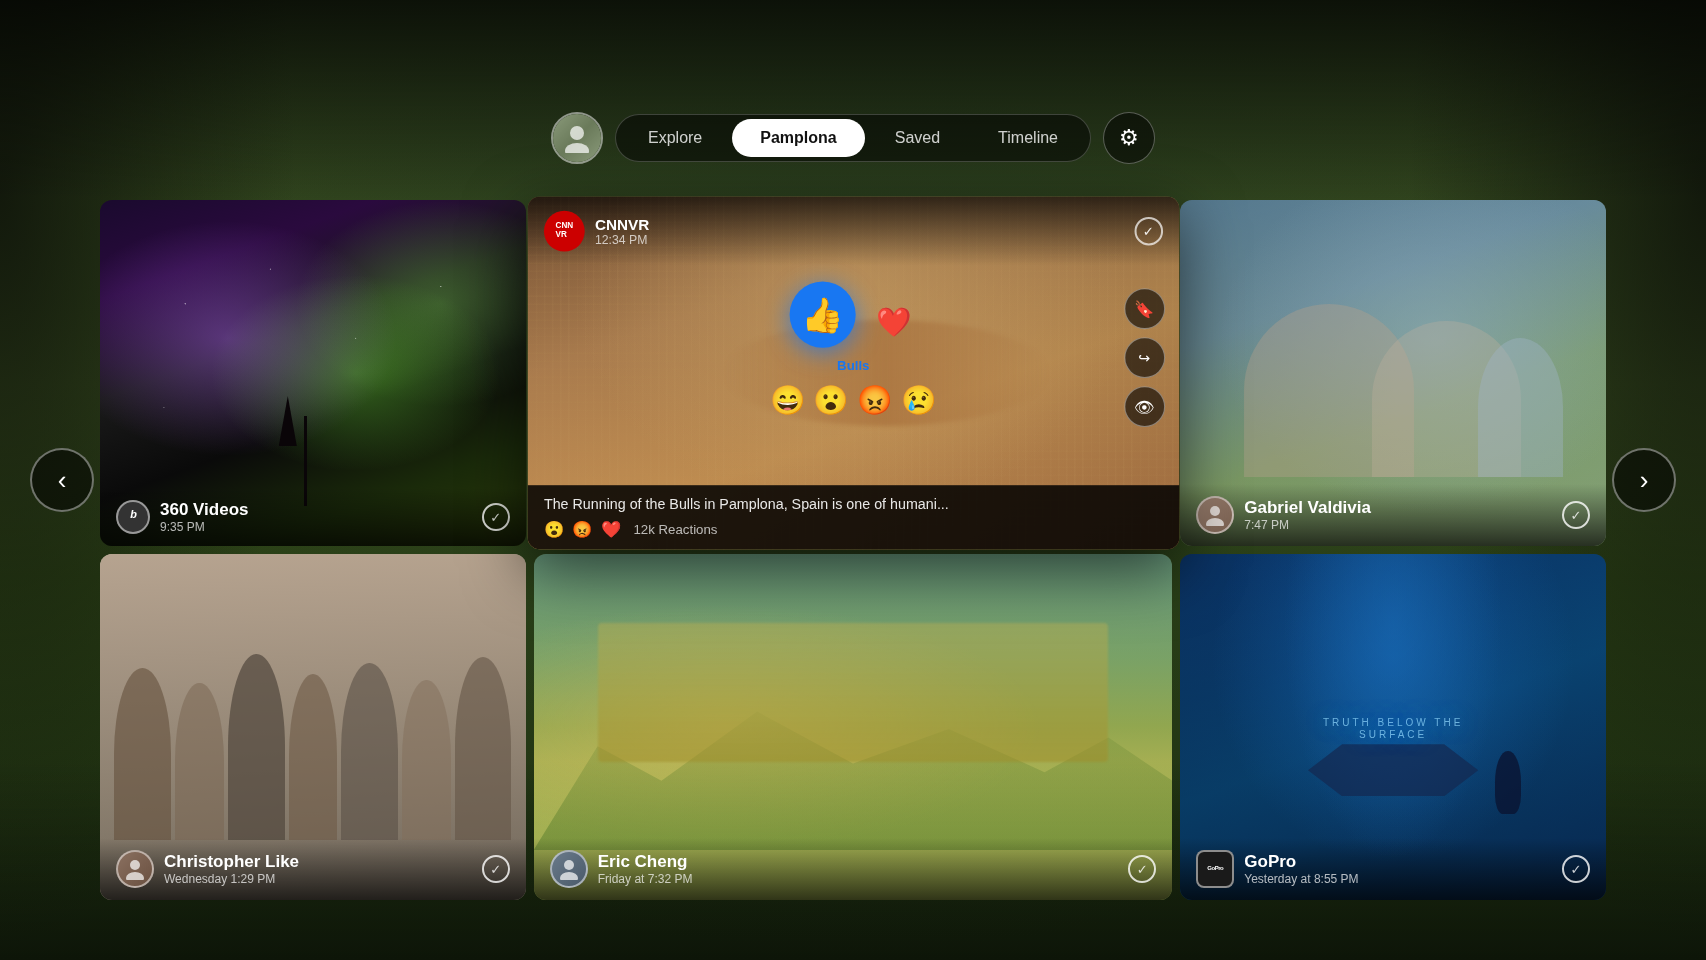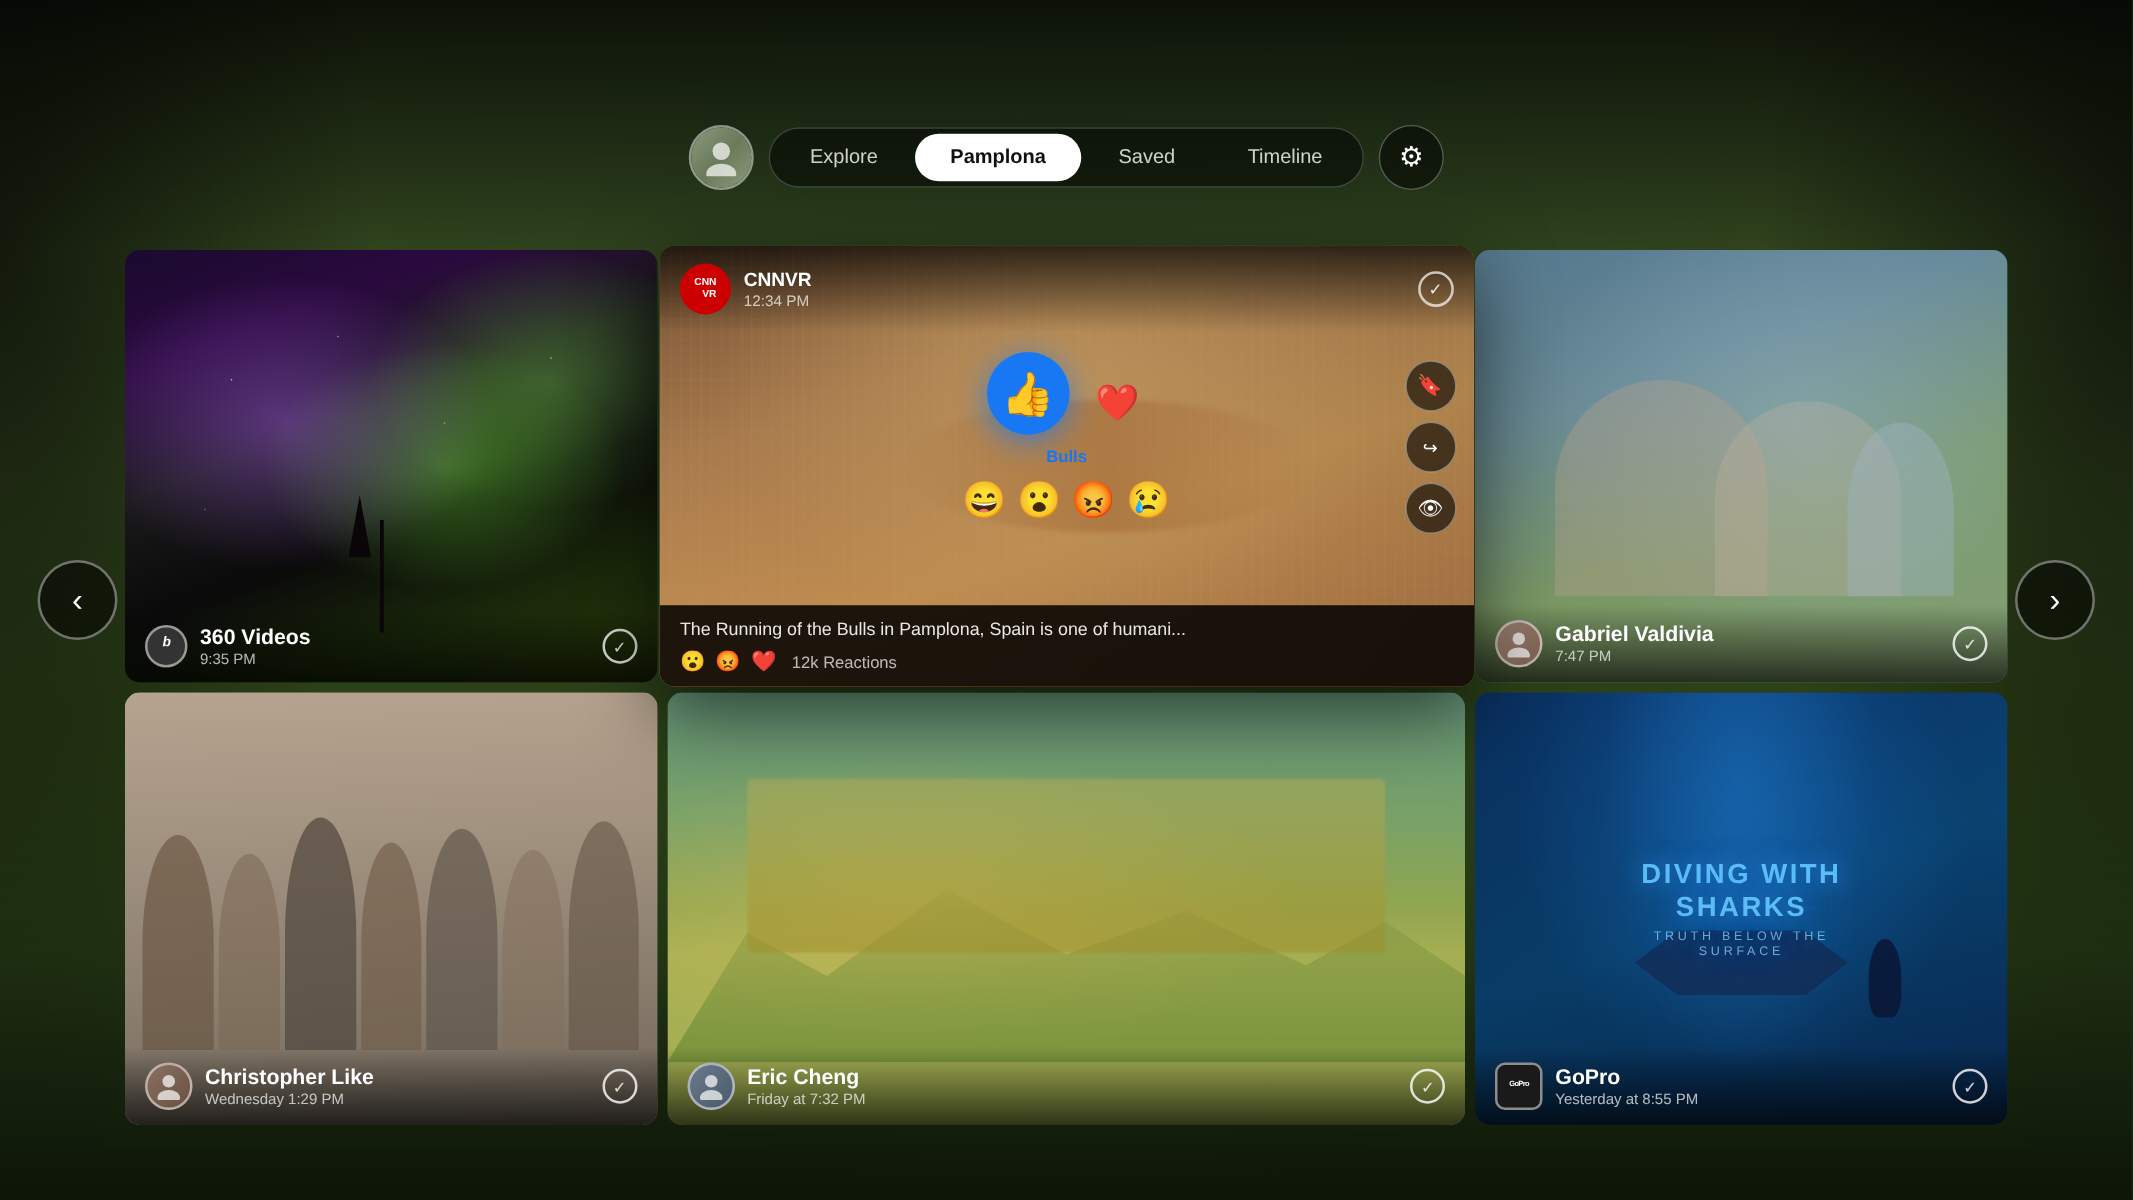--- a/index.html
+++ b/index.html
@@ -49,21 +49,21 @@
       position: absolute;
       bottom: 0; left: 0; right: 0;
       height: 200px;
       background: linear-gradient(0deg, rgba(0,0,0,0.5) 0%, transparent 100%);
       z-index: 1;
     }
 
     
     .header {
       position: absolute;
-      top: 100px;
+      top: 112px;
       left: 50%;
       transform: translateX(-50%);
       display: flex;
       align-items: center;
       gap: 12px;
       z-index: 100;
     }
 
     .avatar-btn {
       width: 52px;
@@ -352,21 +352,21 @@
       width: 40px;
       height: 40px;
       border-radius: 50%;
       background: #cc0000;
       display: flex;
       align-items: center;
       justify-content: center;
       font-size: 9px;
       font-weight: bold;
       color: white;
-      text-align: right;
+      text-align: left;
       line-height: 1.1;
       flex-shrink: 0;
     }
 
     .cnn-text { flex: 1; }
     .cnn-name { color: white; font-size: 15px; font-weight: 600; }
     .cnn-time { color: rgba(255,255,255,0.7); font-size: 12px; }
 
     .cnn-check {
       width: 28px;
@@ -720,21 +720,20 @@
     <div class="card-sharks" style="position:absolute;inset:0;"></div>
     <div class="sharks-overlay"></div>
 
     <div style="position:absolute;top:0;left:20%;width:60%;height:100%;background:radial-gradient(ellipse at 50% 20%,rgba(30,120,200,0.4) 0%,transparent 60%);pointer-events:none;"></div>
 
     <div style="position:absolute;bottom:30%;left:30%;width:40%;height:15%;background:rgba(20,40,80,0.7);clip-path:polygon(0% 50%,20% 0%,80% 0%,100% 50%,80% 100%,20% 100%);border-radius:4px;"></div>
 
     <div style="position:absolute;bottom:25%;right:20%;width:6%;height:18%;background:rgba(10,20,50,0.8);border-radius:50% 50% 30% 30%;"></div>
 
     <div class="sharks-title">
-      <div>DIVING WITH SHARKS</div>
       <div class="sharks-subtitle">TRUTH BELOW THE SURFACE</div>
     </div>
 
     <div class="card-info">
       <div class="gopro-logo card-avatar-gopro">
         <span style="font-size:6px;font-weight:900;letter-spacing:-0.5px;">GoPro</span>
       </div>
       <div class="card-text">
         <div class="card-title">GoPro</div>
         <div class="card-time">Yesterday at 8:55 PM</div>

